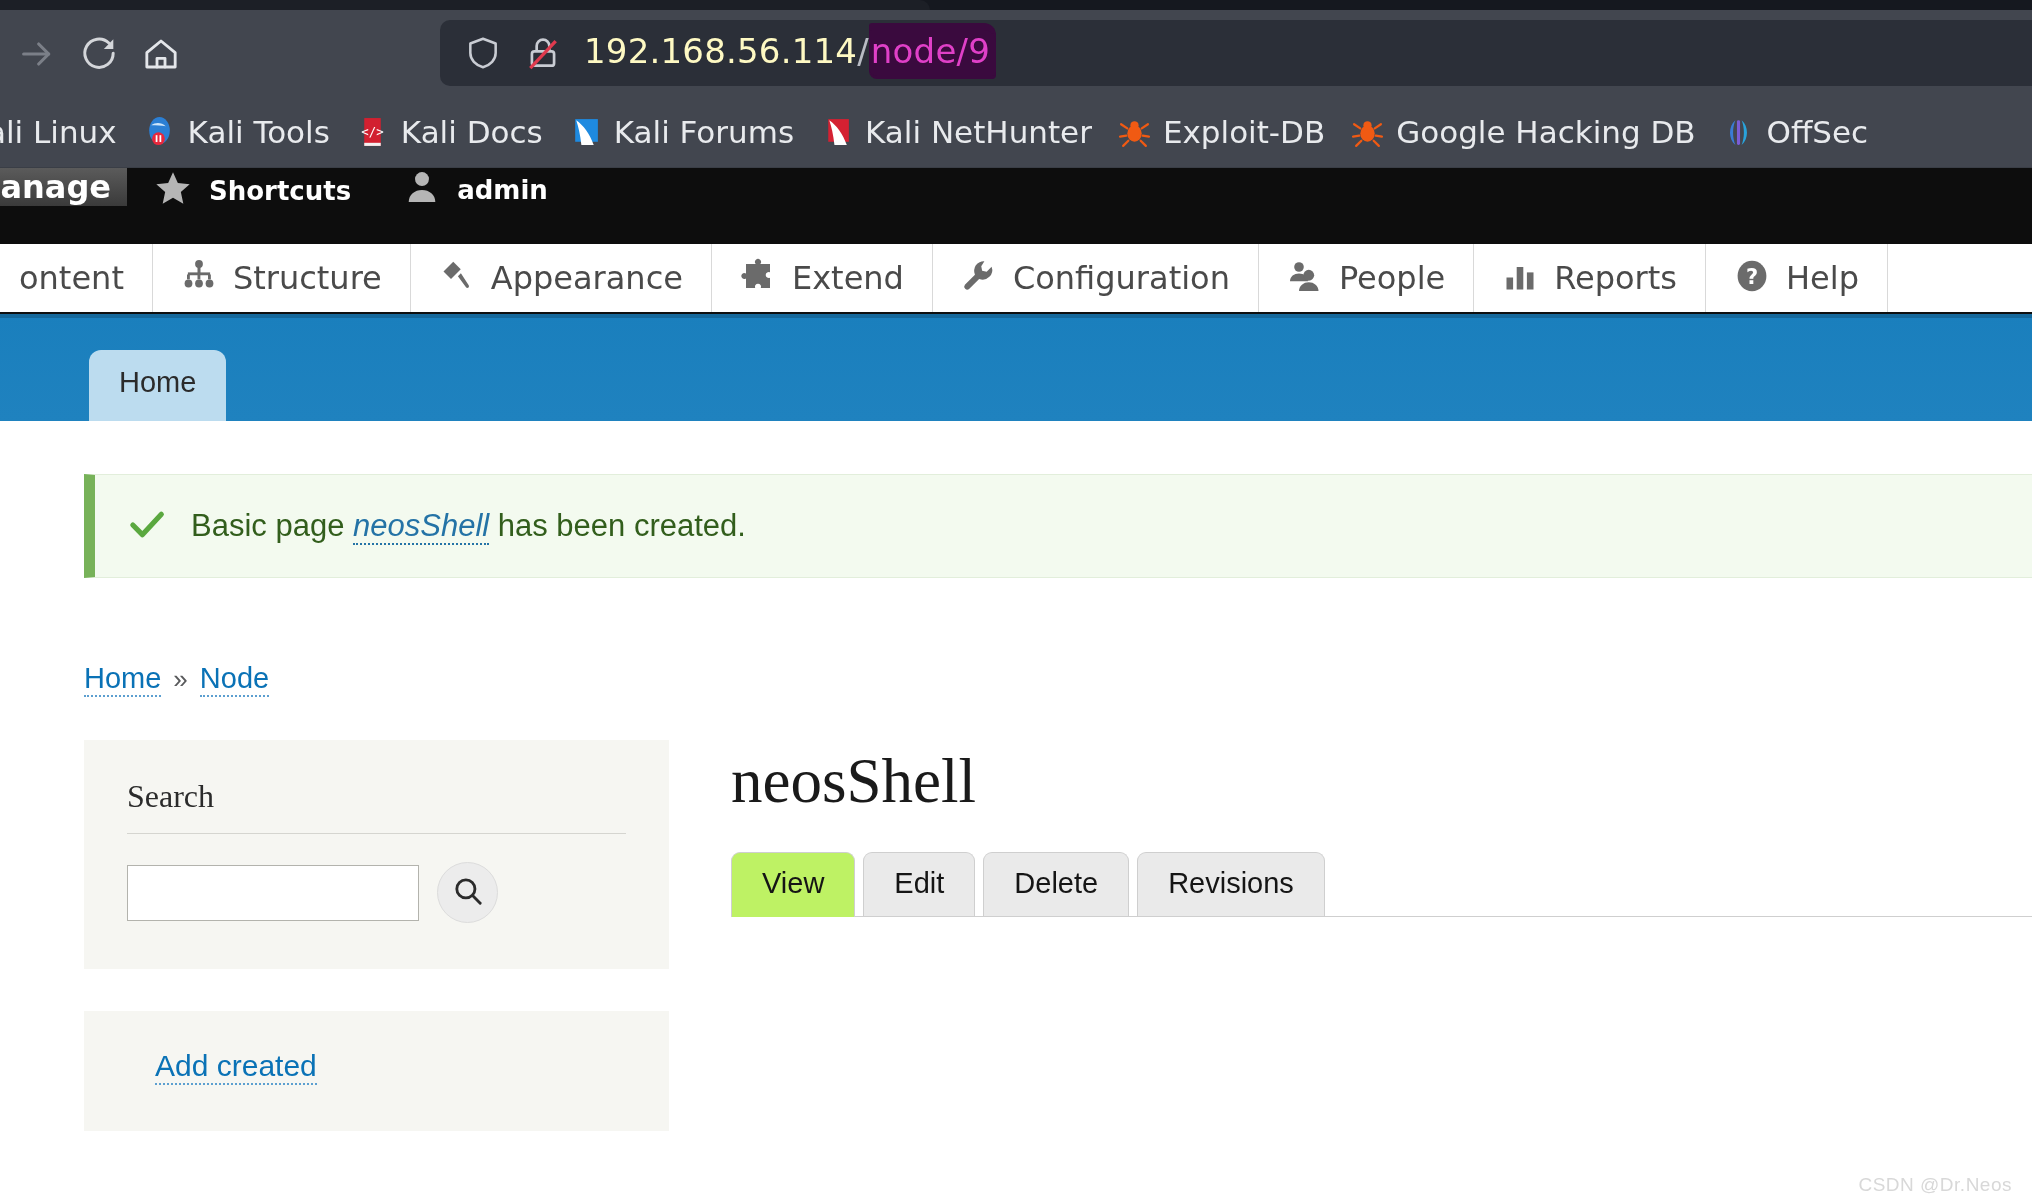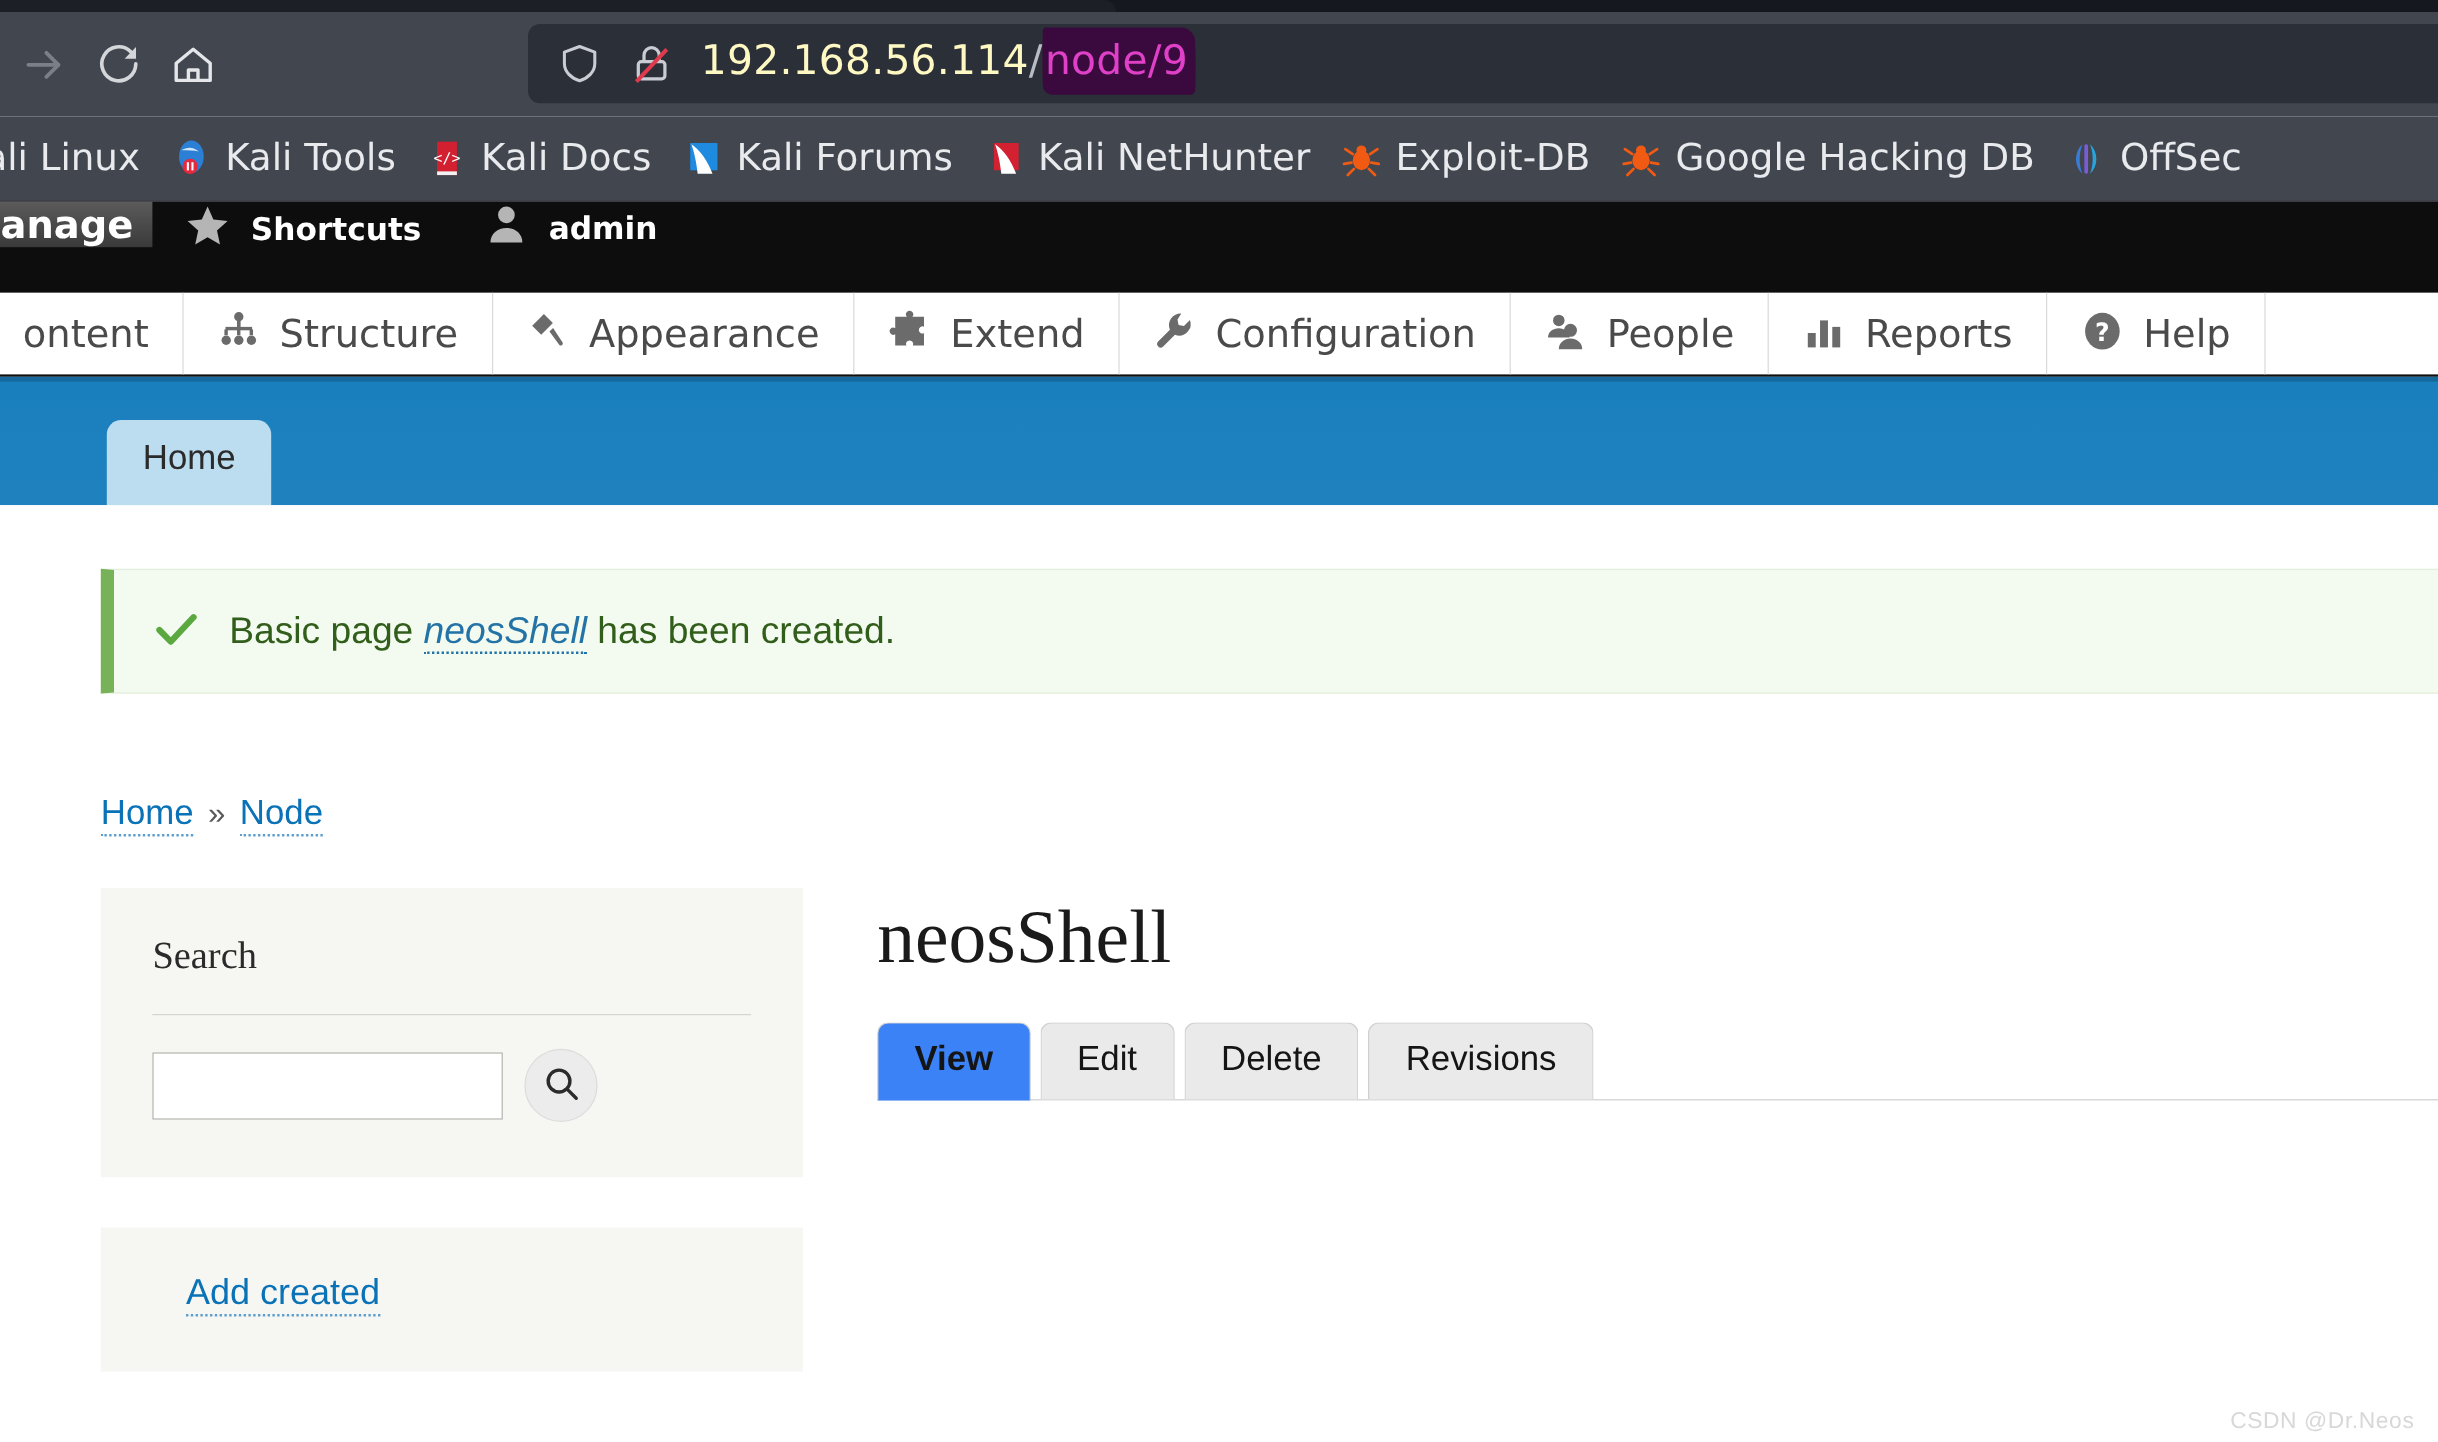--- a/index.html
+++ b/index.html
@@ -248,21 +248,21 @@
   .sidebar { width: 585px; flex: 0 0 585px; }
   .side-block {
     background: #f6f6f2;
     padding: 38px 43px 46px 43px;
     margin-bottom: 42px;
   }
   .side-title {
     font-family: "Liberation Serif", serif;
     font-size: 32px;
     color: #2b2b2b;
-    padding-bottom: 30px;
+    padding-bottom: 18px;
     border-bottom: 1px solid #d5d5d0;
     margin-bottom: 28px;
   }
   .search-row { display: flex; align-items: center; gap: 18px; }
   .search-input {
     width: 292px;
     height: 56px;
     border: 1px solid #b3b3ad;
     background: #ffffff;
     font-size: 26px;
@@ -311,24 +311,23 @@
     border-bottom: none;
     border-top-left-radius: 9px;
     border-top-right-radius: 9px;
     background: #eaeaea;
     margin-right: 8px;
     cursor: pointer;
     position: relative;
     font-family: "Liberation Sans", sans-serif;
   }
   .tab.active {
-    background: #3b82f6;
+    background: #bef264;
     bottom: -1px;
     padding-bottom: 17px;
-    font-weight: bold;
   }
 
   .watermark {
     position: absolute;
     right: 20px;
     bottom: 12px;
     color: #d8d8d8;
     font-size: 19px;
     font-family: "Liberation Sans", sans-serif;
     letter-spacing: 0.5px;

